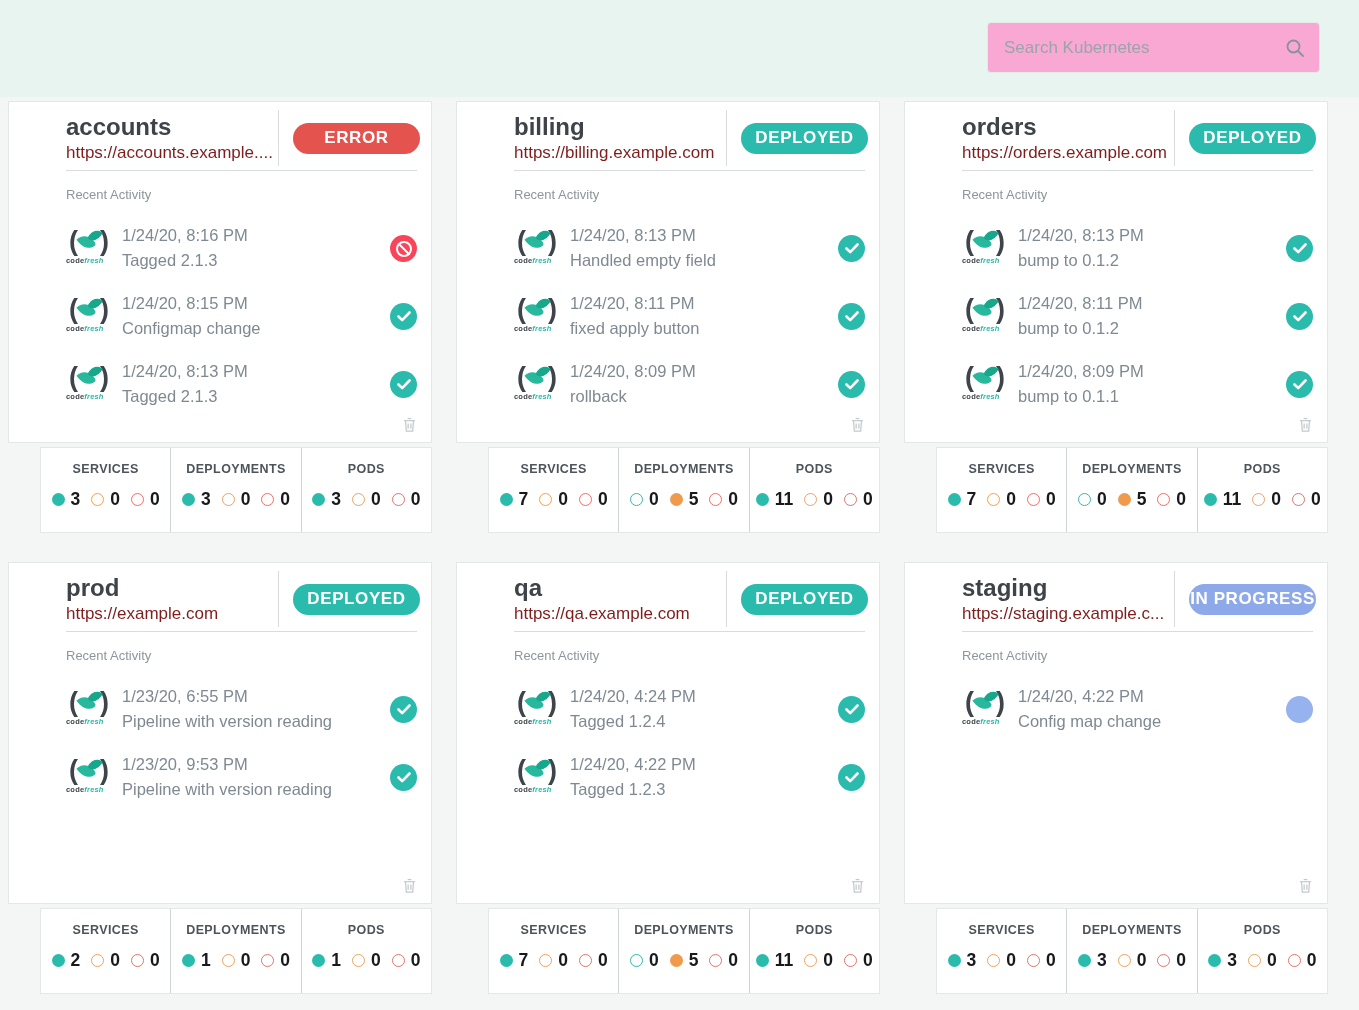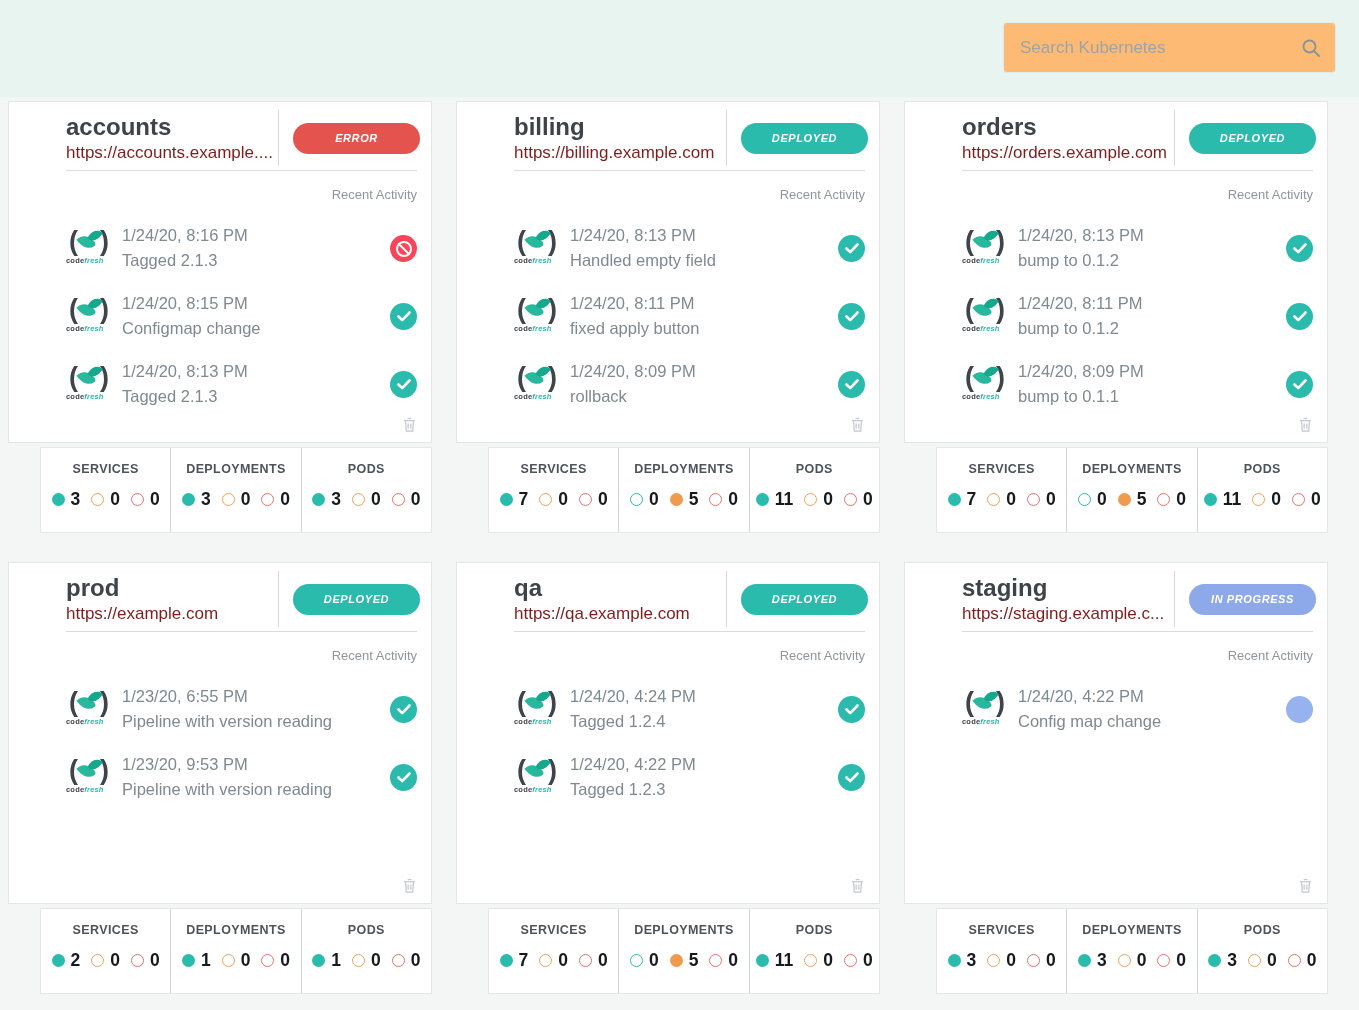--- a/index.html
+++ b/index.html
@@ -7,23 +7,23 @@
   body {
     width: 1359px; height: 1010px;
     background: #f4f6f6;
     font-family: "Liberation Sans", sans-serif;
     overflow: hidden;
   }
 
   
   .topbar { height: 97px; background: #e8f4f0; position: relative; }
   .search-box {
-    position: absolute; right: 23px; top: 22px;
+    position: absolute; right: 39px; top: 22px;
     width: 333px; height: 51px;
-    background: #fdba74; border: 1px solid #e4eae8; border-radius: 4px;
+    background: #f9a8d4; border: 1px solid #e4eae8; border-radius: 4px;
     display: flex; align-items: center; padding: 0 14px;
   }
   .search-box input {
     flex: 1; border: none; outline: none; background: transparent;
     font-size: 17px; color: #5a6268; font-family: "Liberation Sans", sans-serif;
   }
   .search-box input::placeholder { color: #9aa4ab; opacity: 1; }
   .search-icon svg { display: block; }
 
   
@@ -45,30 +45,30 @@
     margin: 0; font-size: 24px; font-weight: 700; color: #3d4348;
     line-height: 1.15; white-space: nowrap; overflow: hidden;
   }
   .env-url {
     display: block; font-size: 17px; color: #7f1d1d; text-decoration: none;
     white-space: nowrap; overflow: hidden; margin-top: 3px; cursor: pointer;
   }
   .head-divider { width: 1px; height: 56px; background: #d9dcde; flex: none; }
   .status-badge {
     margin-left: 14px; width: 127px; height: 31px; border-radius: 16px;
-    color: #fff; font-size: 11px; font-weight: 700; letter-spacing: .6px;
-    display: flex; align-items: center; justify-content: center; flex: none; font-style: italic;
+    color: #fff; font-size: 17px; font-weight: 700; letter-spacing: .6px;
+    display: flex; align-items: center; justify-content: center; flex: none;
   }
   .status-error    { background: #e5534e; }
   .status-deployed { background: #2bbbad; }
   .status-progress { background: #8ea9e9; }
   .header-rule { border-bottom: 1px solid #d9dcde; margin: 6px 14px 0 20px; }
 
   .activity-section { padding: 16px 14px 0 20px; }
-  .activity-label { font-size: 13px; color: #8d969e; text-align: right; }
+  .activity-label { font-size: 13px; color: #8d969e; }
   .activity-row { display: flex; align-items: flex-start; margin-top: 24px; }
 
   
   .cf-logo { width: 46px; flex: none; }
   .cf-mark { display: flex; align-items: center; justify-content: center; height: 30px; }
   .cf-paren { font-size: 27px; line-height: 27px; color: #3e444a; font-weight: 600; }
   .cf-leaves { width: 22px; height: 26px; position: relative; display: inline-block; }
   .cf-leaves::before {
     content: ''; position: absolute; left: 2px; top: 6px; width: 13px; height: 16px;
     background: #27b89e; border-radius: 0 95% 25% 95%; transform: rotate(-38deg);

